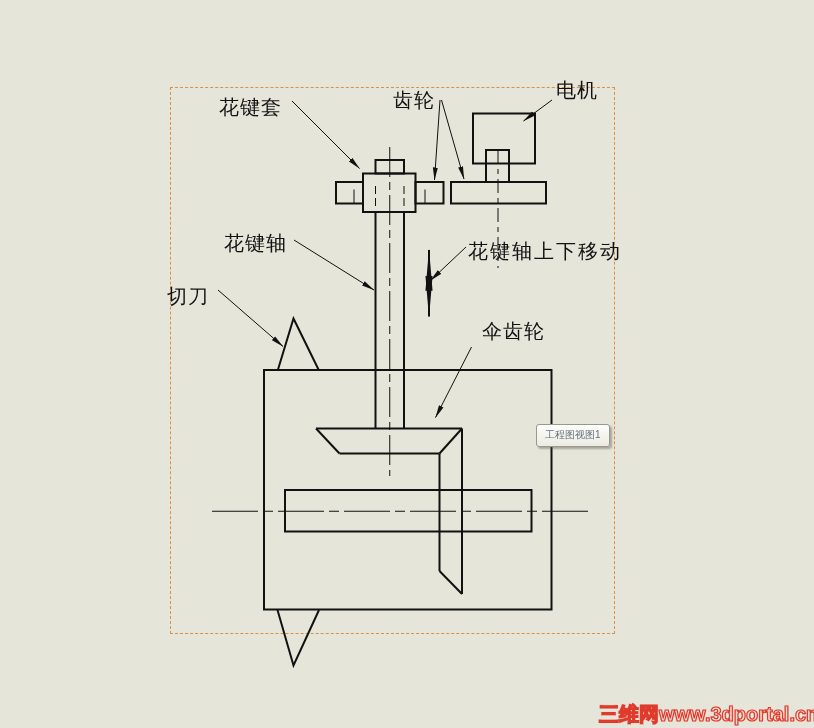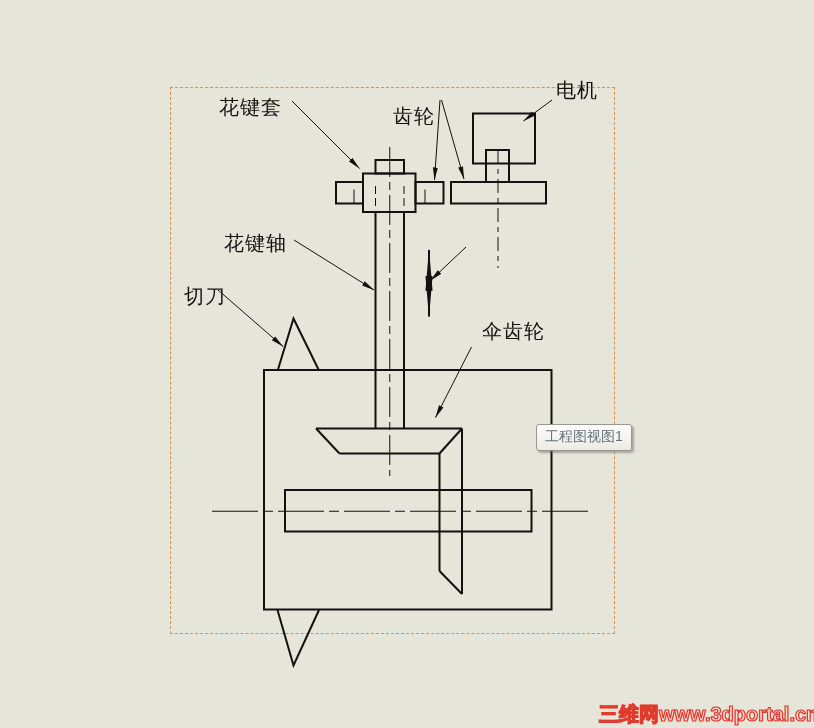--- a/index.html
+++ b/index.html
@@ -13,21 +13,21 @@
     position:absolute;left:170px;top:87px;width:445px;height:547px;
     border:1px dashed #dd8f45;box-sizing:border-box;
   }
   svg.draw{position:absolute;left:0;top:0;}
   .cad-label{
     position:absolute;color:#121212;font-size:20px;letter-spacing:1px;
     white-space:nowrap;line-height:1.05;
   }
   .tooltip{
     position:absolute;left:536px;top:424px;
-    padding:3px 8px 4px 8px;font-size:14px;color:#63707c;white-space:nowrap;
+    padding:3px 8px 4px 8px;font-size:10px;color:#63707c;white-space:nowrap;
     background:linear-gradient(#fdfdfb,#ecebe2);
     border:1px solid #98988e;border-radius:3px;
     box-shadow:2px 2px 2px rgba(90,90,90,0.45);
   }
   .watermark{
     position:absolute;left:599px;top:701px;
     font-size:20px;font-weight:bold;letter-spacing:0px;white-space:nowrap;
     color:#f6ded4;
     -webkit-text-stroke:1.2px #e03a2c;
     text-shadow:0 0 1px #e03a2c;
@@ -112,28 +112,29 @@
       <line x1="471.5" y1="347" x2="435.5" y2="417.5" marker-end="url(#arr)"></line>
     </g>
 
     <g stroke="#111" stroke-width="2" fill="none">
       <line x1="429" y1="250" x2="429" y2="316.5" marker-start="url(#arrLong)" marker-end="url(#arrLong)"></line>
     </g>
   </svg>
 
   <div class="cad-label" style="left:219px;top:97px">花键套</div>
 
-  <div class="cad-label" style="left:393px;top:106px">齿轮</div>
+  <div class="cad-label" style="left:393px;top:90px">齿轮</div>
 
   <div class="cad-label" style="left:556px;top:80px">电机</div>
 
   <div class="cad-label" style="left:224px;top:233px">花键轴</div>
 
-  <div class="cad-label" style="left:184px;top:286px">切刀</div>
+  <div class="cad-label" style="left:167px;top:286px">切刀</div>
 
+  <div class="cad-label" style="left:468px;top:241px;letter-spacing:2px">花键轴上下移动</div>
 
   <div class="cad-label" style="left:482px;top:321px">伞齿轮</div>
 
   <div class="tooltip">工程图视图1</div>
 
   <div class="watermark">三维网www.3dportal.cn</div>
 
 </div>
 
 </body></html>

